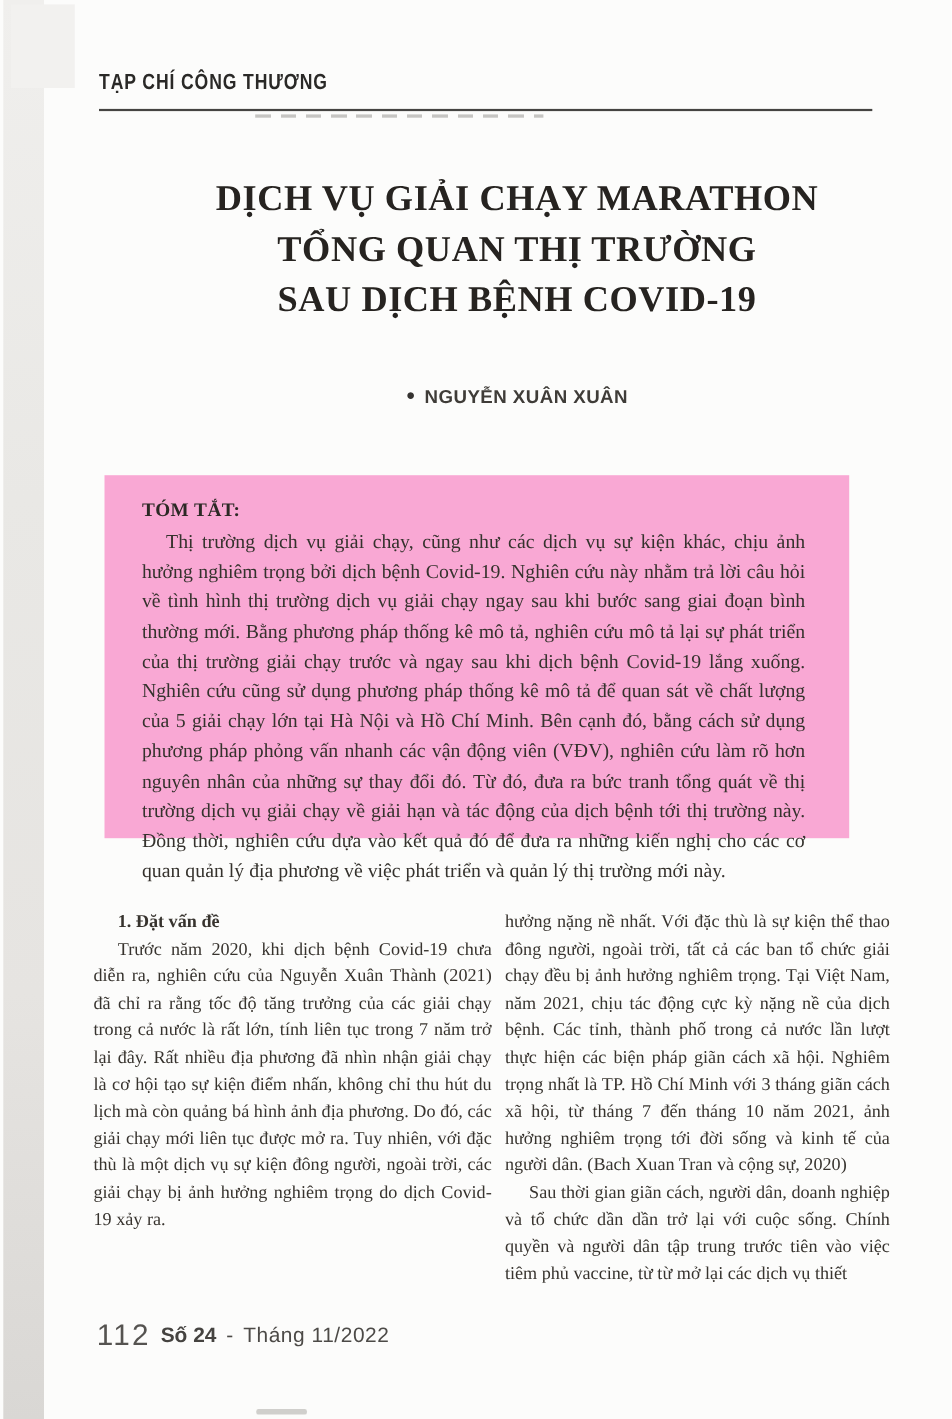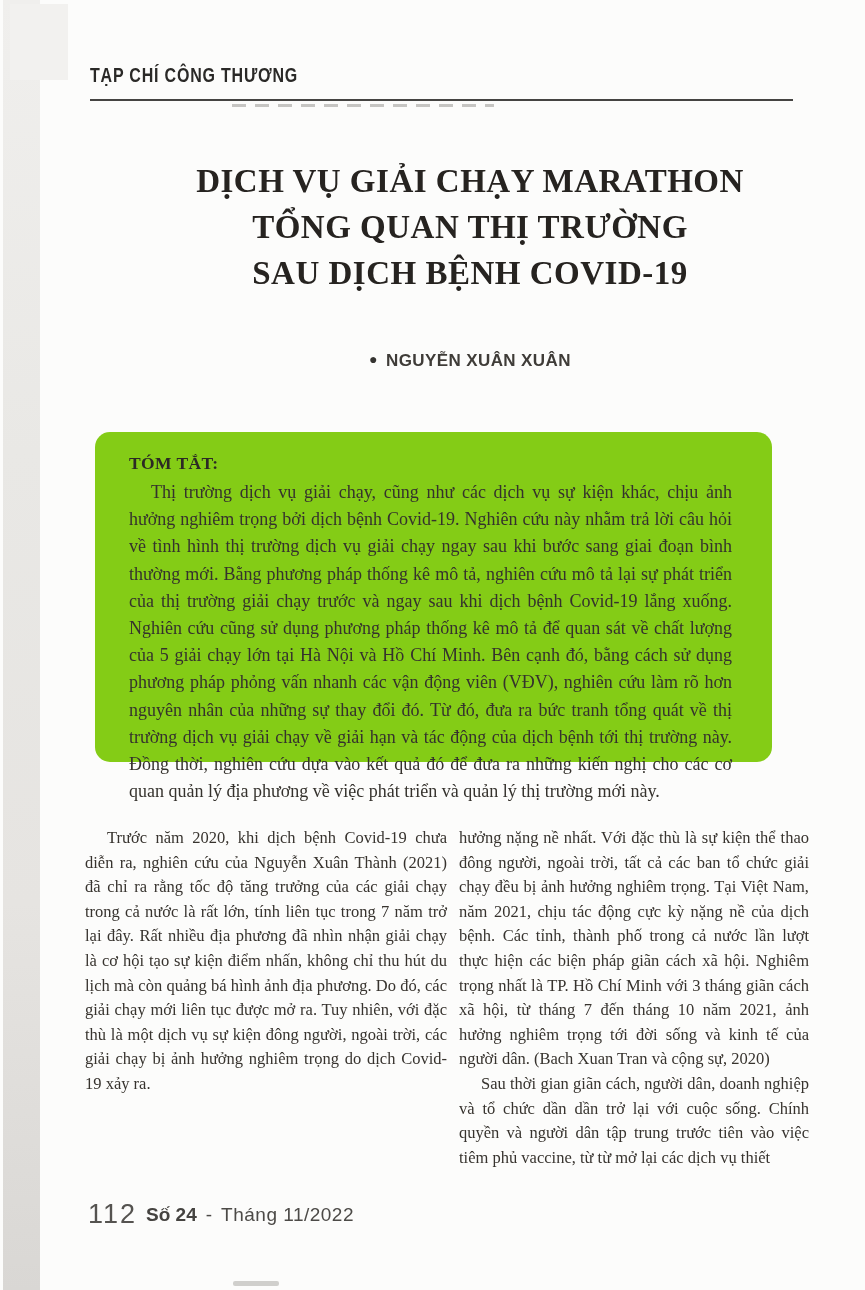--- a/index.html
+++ b/index.html
@@ -42,21 +42,21 @@
   .author-line{
     position:absolute;left:110px;top:351px;width:720px;text-align:center;
     font-family:"Liberation Sans",sans-serif;font-weight:bold;font-size:17px;
     letter-spacing:.4px;color:#3f3c38;
   }
   .author-bullet{display:inline-block;margin-right:8px;font-size:14px;
     position:relative;top:-2px;color:#353330;}
   
   .abstract-box{
     position:absolute;left:95px;top:432px;width:677px;height:330px;
-    background:#84cc16;box-sizing:border-box;padding:21px 40px 0 34px;border-radius:15px;
+    background:#f9a8d4;box-sizing:border-box;padding:21px 40px 0 34px;
   }
   .abstract-heading{
     font-weight:bold;font-size:17.5px;letter-spacing:.4px;color:#2c2925;margin:0;
   }
   .abstract-body{
     margin:5px 0 0 0;font-size:18px;line-height:27.2px;text-align:justify;
     text-indent:22px;color:#35322d;
   }
   .abstract-keywords{
     margin:0;font-size:16.5px;line-height:27.2px;text-indent:22px;color:#35322d;
@@ -100,20 +100,21 @@
   <div class="author-line">
     <span class="author-bullet">●</span><span>NGUYỄN XUÂN XUÂN</span>
   </div>
 
   <div class="abstract-box">
     <p class="abstract-heading">TÓM TẮT:</p>
     <p class="abstract-body">Thị trường dịch vụ giải chạy, cũng như các dịch vụ sự kiện khác, chịu ảnh hưởng nghiêm trọng bởi dịch bệnh Covid-19. Nghiên cứu này nhằm trả lời câu hỏi về tình hình thị trường dịch vụ giải chạy ngay sau khi bước sang giai đoạn bình thường mới. Bằng phương pháp thống kê mô tả, nghiên cứu mô tả lại sự phát triển của thị trường giải chạy trước và ngay sau khi dịch bệnh Covid-19 lắng xuống. Nghiên cứu cũng sử dụng phương pháp thống kê mô tả để quan sát về chất lượng của 5 giải chạy lớn tại Hà Nội và Hồ Chí Minh. Bên cạnh đó, bằng cách sử dụng phương pháp phỏng vấn nhanh các vận động viên (VĐV), nghiên cứu làm rõ hơn nguyên nhân của những sự thay đổi đó. Từ đó, đưa ra bức tranh tổng quát về thị trường dịch vụ giải chạy về giải hạn và tác động của dịch bệnh tới thị trường này. Đồng thời, nghiên cứu dựa vào kết quả đó để đưa ra những kiến nghị cho các cơ quan quản lý địa phương về việc phát triển và quản lý thị trường mới này.</p>
   </div>
 
   <div class="col col-left">
+    <p class="section-heading">1. Đặt vấn đề</p>
     <p>Trước năm 2020, khi dịch bệnh Covid-19 chưa diễn ra, nghiên cứu của Nguyễn Xuân Thành (2021) đã chỉ ra rằng tốc độ tăng trưởng của các giải chạy trong cả nước là rất lớn, tính liên tục trong 7 năm trở lại đây. Rất nhiều địa phương đã nhìn nhận giải chạy là cơ hội tạo sự kiện điểm nhấn, không chỉ thu hút du lịch mà còn quảng bá hình ảnh địa phương. Do đó, các giải chạy mới liên tục được mở ra. Tuy nhiên, với đặc thù là một dịch vụ sự kiện đông người, ngoài trời, các giải chạy bị ảnh hưởng nghiêm trọng do dịch Covid-19 xảy ra.</p>
   </div>
 
   <div class="col col-right">
     <p class="no-indent">hưởng nặng nề nhất. Với đặc thù là sự kiện thể thao đông người, ngoài trời, tất cả các ban tổ chức giải chạy đều bị ảnh hưởng nghiêm trọng. Tại Việt Nam, năm 2021, chịu tác động cực kỳ nặng nề của dịch bệnh. Các tỉnh, thành phố trong cả nước lần lượt thực hiện các biện pháp giãn cách xã hội. Nghiêm trọng nhất là TP. Hồ Chí Minh với 3 tháng giãn cách xã hội, từ tháng 7 đến tháng 10 năm 2021, ảnh hưởng nghiêm trọng tới đời sống và kinh tế của người dân. (Bach Xuan Tran và cộng sự, 2020)</p>
     <p>Sau thời gian giãn cách, người dân, doanh nghiệp và tổ chức dần dần trở lại với cuộc sống. Chính quyền và người dân tập trung trước tiên vào việc tiêm phủ vaccine, từ từ mở lại các dịch vụ thiết</p>
   </div>
 
   <div class="page-footer">
     <span class="footer-pagenum">112</span>

